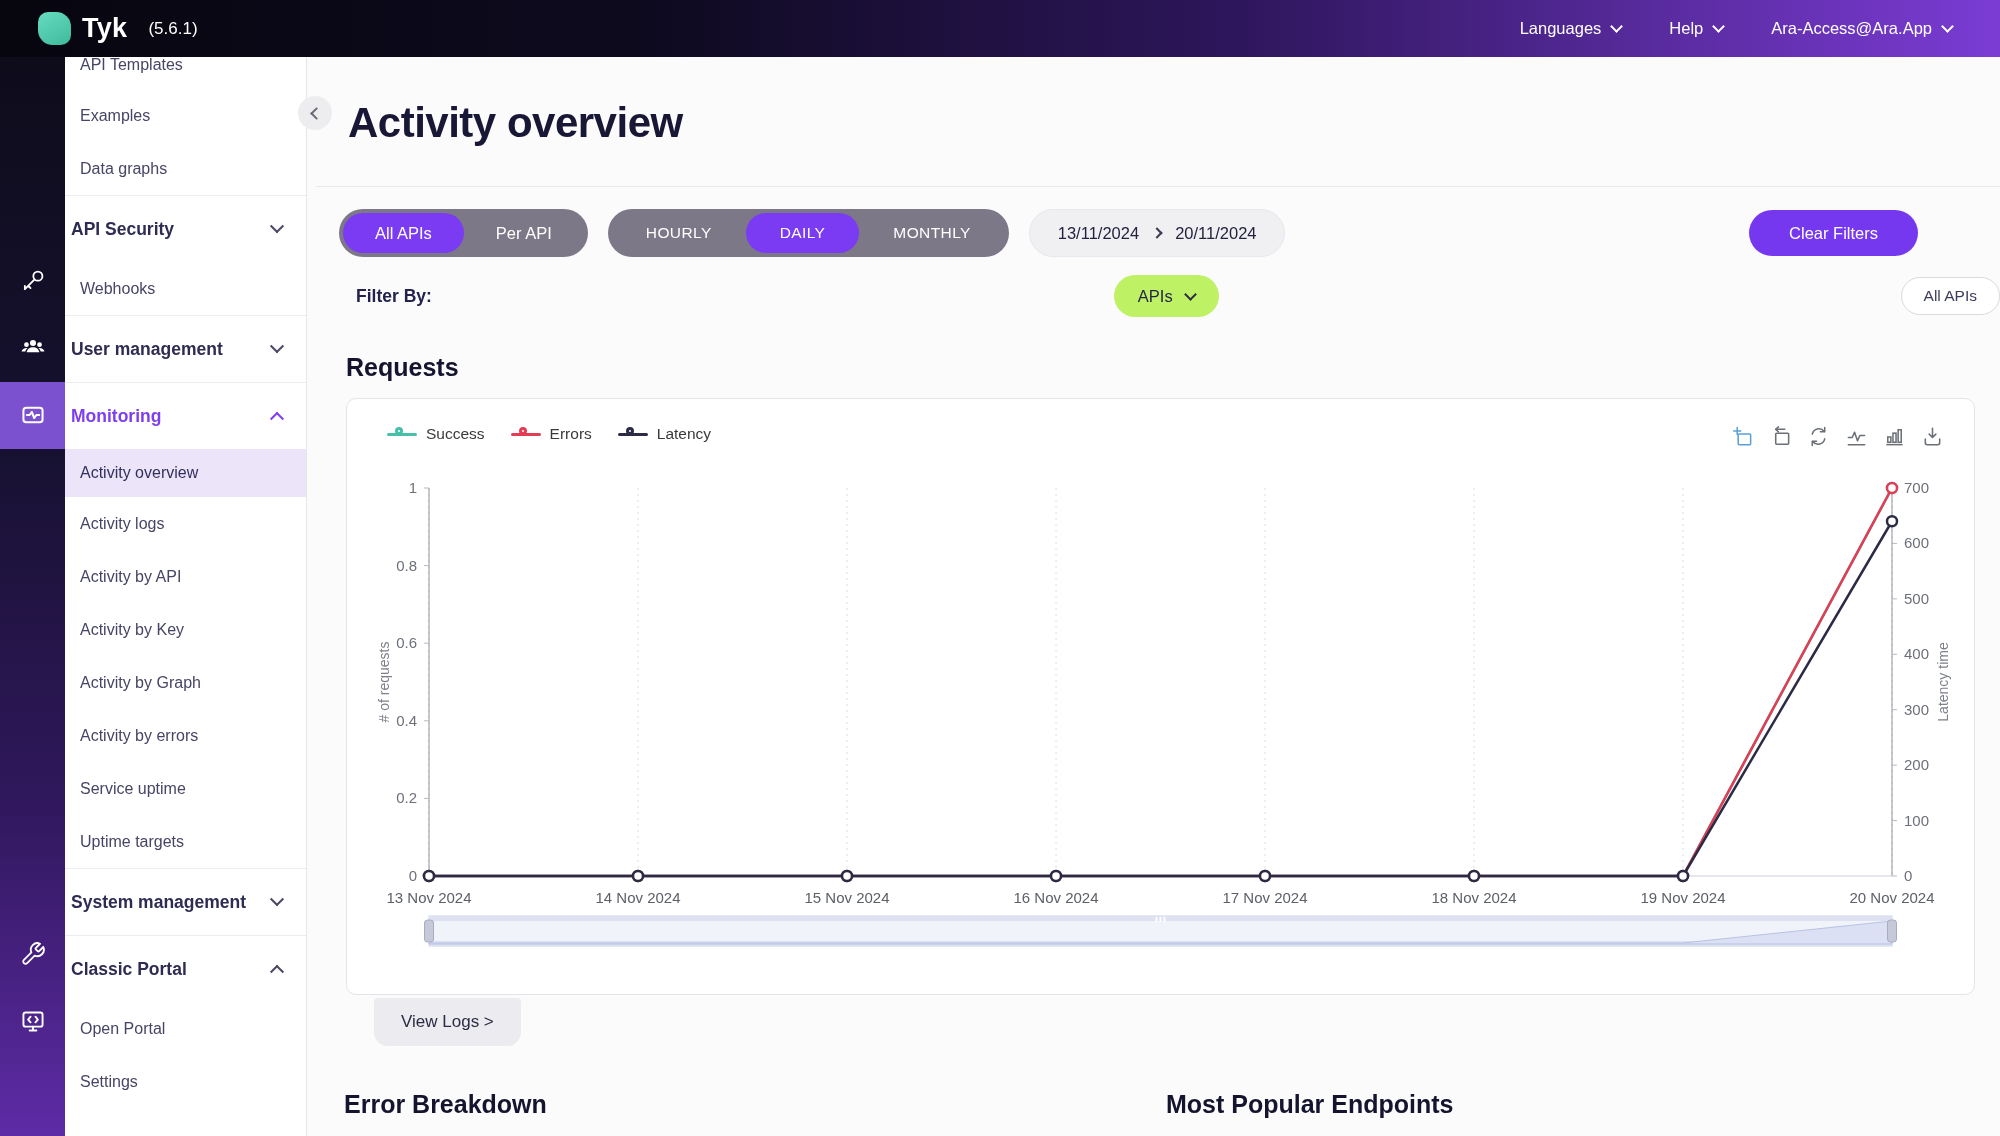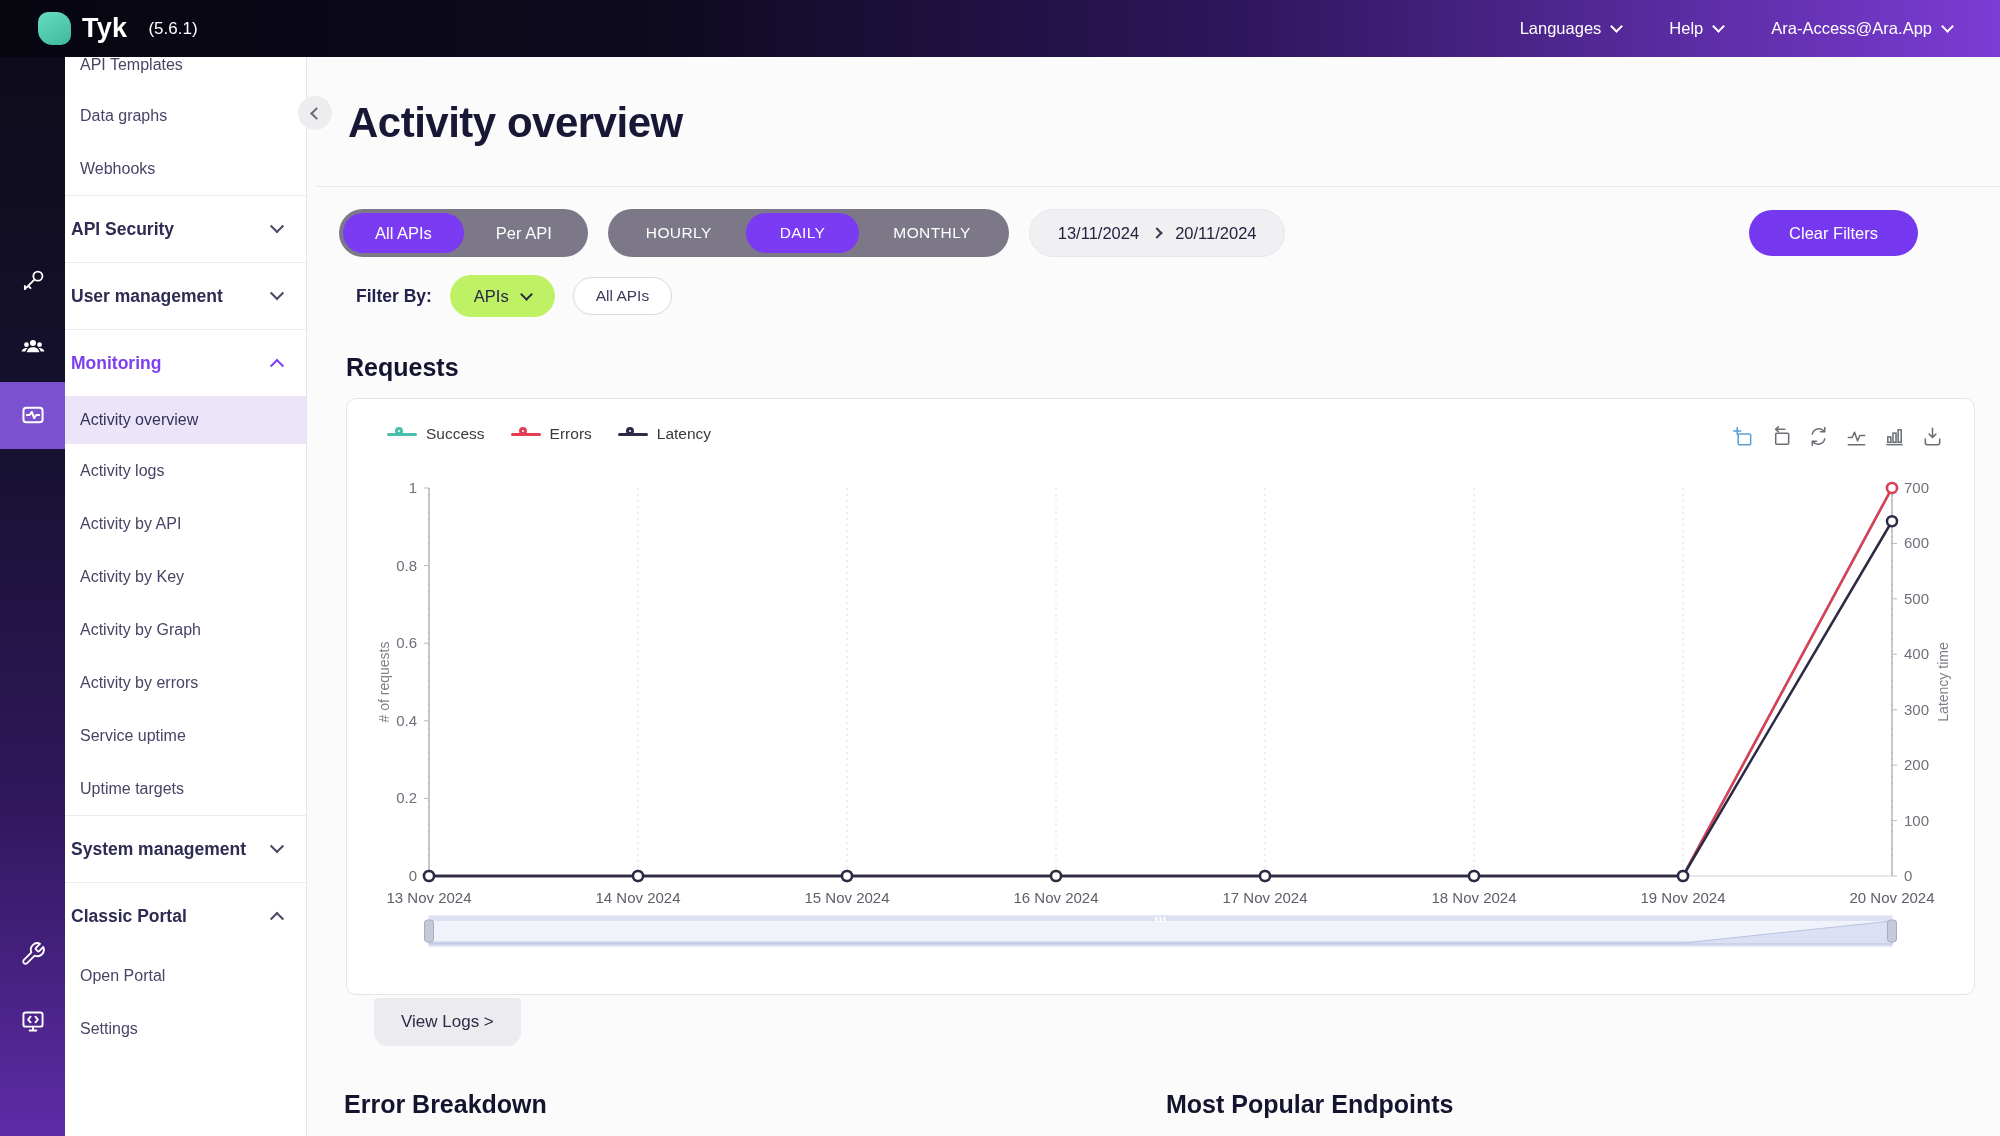--- a/index.html
+++ b/index.html
@@ -61,21 +61,21 @@
   .tgroup.interval { margin-left:20px; }
   .tgroup.interval .topt { font-size:15.5px; letter-spacing:.4px; padding:0 34px; font-weight:500; }
   .datepill { margin-left:20px; display:flex; align-items:center; gap:14px; background:#f0f0f3;
     border:1px solid #e7e7ed; height:48px; border-radius:24px; padding:0 28px; font-size:16.5px;
     color:#23233f; font-weight:500; cursor:pointer; }
   .chev-r { width:8px; height:8px; border-top:2px solid #3a3a52; border-right:2px solid #3a3a52;
     transform:rotate(45deg); }
   .clearbtn { margin-left:auto; height:46px; border-radius:23px; background:#7638ef; color:#fff;
     font-size:16.5px; padding:9px 40px; display:flex; align-items:center; cursor:pointer; border:none; }
 
-  .filterby { display:flex; align-items:center; gap:18px; padding:18px 0 0 40px; }
+  .filterby { display:flex; align-items:center; gap:18px; padding:18px 0 0 40px;justify-content:space-between; }
   .fblabel { font-size:17.5px; font-weight:700; color:#23224d; }
   .apipill { display:flex; align-items:center; gap:13px; background:#bef264; height:42px;
     border-radius:21px; padding:0 24px; font-size:16.5px; color:#26264a; cursor:pointer; }
   .chev-d { width:9px; height:9px; border-right:2px solid #2b2b45; border-bottom:2px solid #2b2b45;
     transform:rotate(45deg); margin-top:-4px; }
   .allchip { display:flex; align-items:center; background:#fff; border:1px solid #d9d9e0; height:38px;
     border-radius:19px; padding:0 22px; font-size:15.5px; color:#3c3c5c; }
 
   .reqhead { margin:36px 0 0 30px; font-size:25px; font-weight:700; color:#14142e; }
 
@@ -160,28 +160,31 @@
           <path d="M9 20.5h6M12 17v3.5"></path>
         </svg>
     </span>
   </div>
 
   <div class="sidebar">
       <div class="srow sub partial-top">
         <span>API Templates</span>
       </div>
       <div class="srow sub">
+        <span>Examples</span>
+      </div>
+      <div class="srow sub">
         <span>Data graphs</span>
-      </div>
-      <div class="srow sub">
-        <span>Webhooks</span>
       </div>
       <div class="srow section">
         <span>API Security</span>
         <span class="chev-s down"></span>
+      </div>
+      <div class="srow sub">
+        <span>Webhooks</span>
       </div>
       <div class="srow section">
         <span>User management</span>
         <span class="chev-s down"></span>
       </div>
       <div class="srow section mon">
         <span>Monitoring</span>
         <span class="chev-s up"></span>
       </div>
       <div class="srow sub selected">

